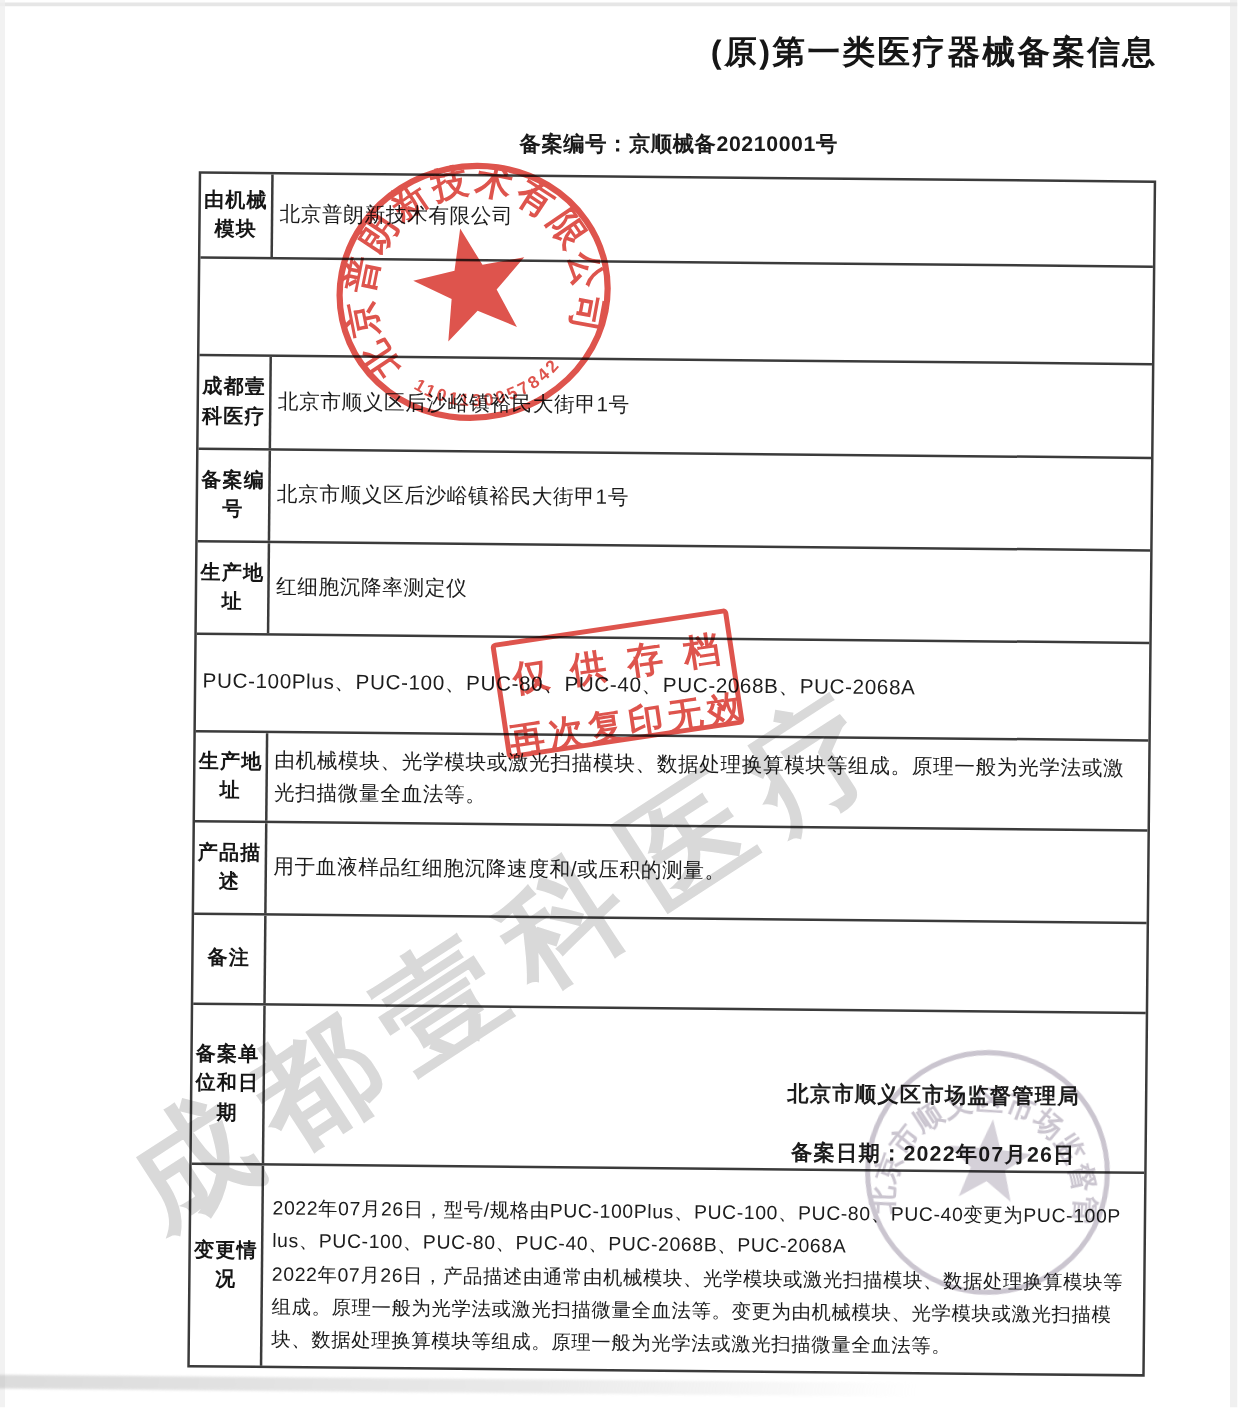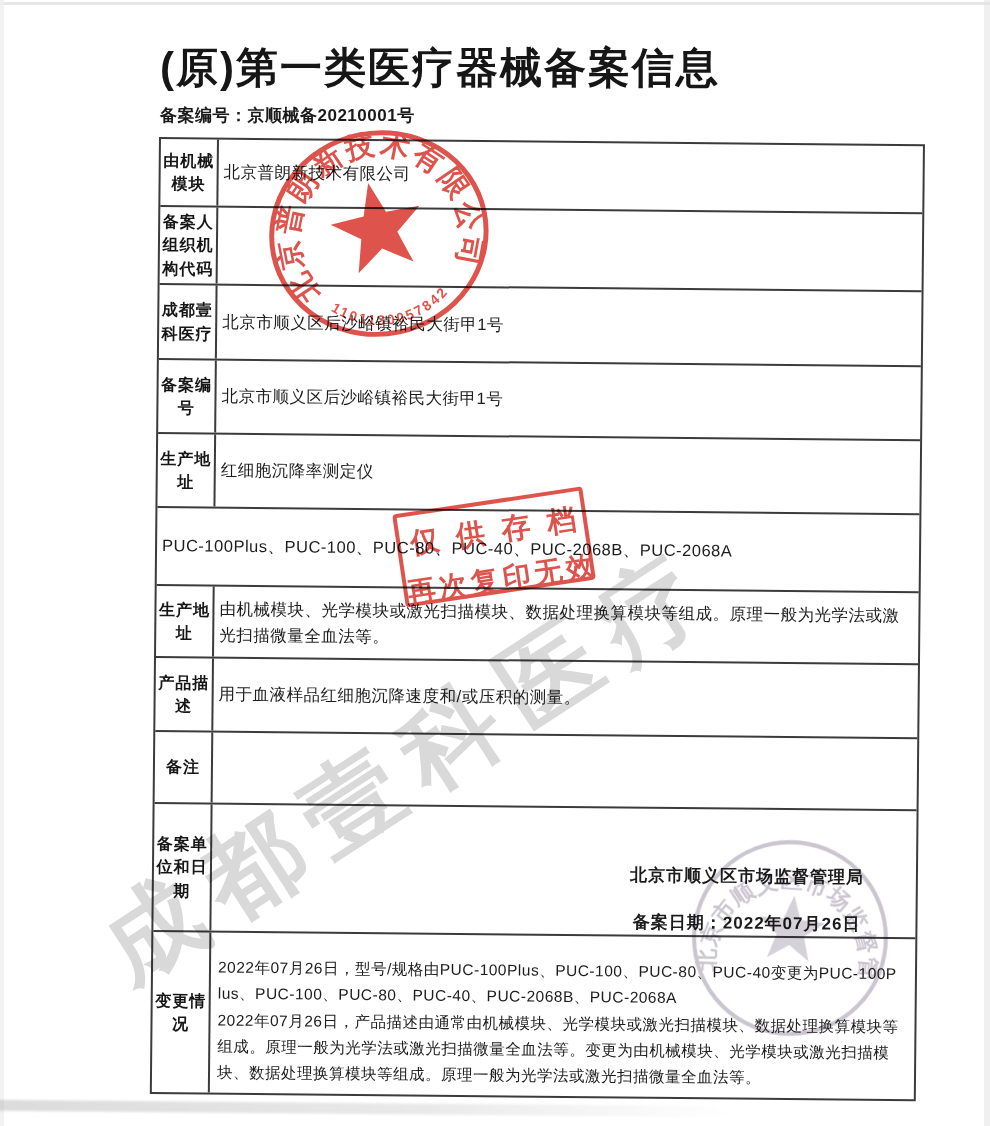--- a/index.html
+++ b/index.html
@@ -18,26 +18,26 @@
   .scan-top-line{position:absolute;left:0;top:2px;width:100%;height:3px;background:#e6e6e6;}
   .scan-right-band{position:absolute;right:0;top:0;bottom:0;width:6px;background:#e3e3e3;opacity:.55;}
   .scan-left-band{position:absolute;left:0;top:0;bottom:0;width:4px;background:#efefef;opacity:.8;}
   .scan-bottom-band{
     position:absolute;left:-6px;top:1103px;width:740px;height:11px;
     background:linear-gradient(to right,#b9b9b9,#d6d6d6 60%,rgba(230,230,230,0));
     opacity:.5;filter:blur(1px);transform:rotate(.5deg);
   }
 
   .page-title{
-    position:absolute;left:160px;top:40px;width:766px;
-    text-align:left;font-size:42px;font-weight:700;letter-spacing:2px;color:#161616;
+    position:absolute;left:160px;top:24px;width:766px;
+    text-align:right;font-size:26px;font-weight:700;letter-spacing:2px;color:#161616;
   }
   .record-no{
     position:absolute;left:160px;top:104px;width:766px;
-    text-align:left;font-size:17px;font-weight:700;letter-spacing:.5px;color:#1a1a1a;
+    text-align:center;font-size:17px;font-weight:700;letter-spacing:.5px;color:#1a1a1a;
   }
 
   .reg-table{
     position:absolute;left:159px;top:137px;width:766px;
     border:2px solid var(--border);
     transform:rotate(.55deg);transform-origin:0 0;
     background:rgba(255,255,255,0);
   }
   .tr{display:flex;border-bottom:2px solid var(--border);}
   .tr:last-child{border-bottom:none;}
@@ -96,21 +96,20 @@
 <div class="record-no">
   <span>备案编号：</span><span>京顺械备20210001号</span>
 </div>
 
 <div class="reg-table">
   <div class="tr" style="height:68px">
     <div class="td-label">由机械模块</div>
     <div class="td-value">北京普朗新技术有限公司</div>
   </div>
   <div class="tr" style="height:78px">
-    <div class="td-label">备案人组织机构代码</div>
     <div class="td-value"></div>
   </div>
   <div class="tr" style="height:75px">
     <div class="td-label">成都壹科医疗</div>
     <div class="td-value">北京市顺义区后沙峪镇裕民大街甲1号</div>
   </div>
   <div class="tr" style="height:74px">
     <div class="td-label">备案编号</div>
     <div class="td-value">北京市顺义区后沙峪镇裕民大街甲1号</div>
   </div>

